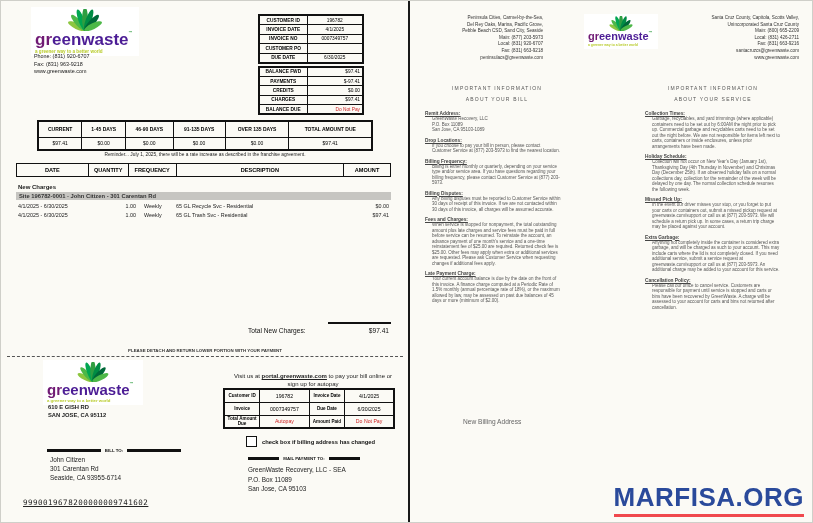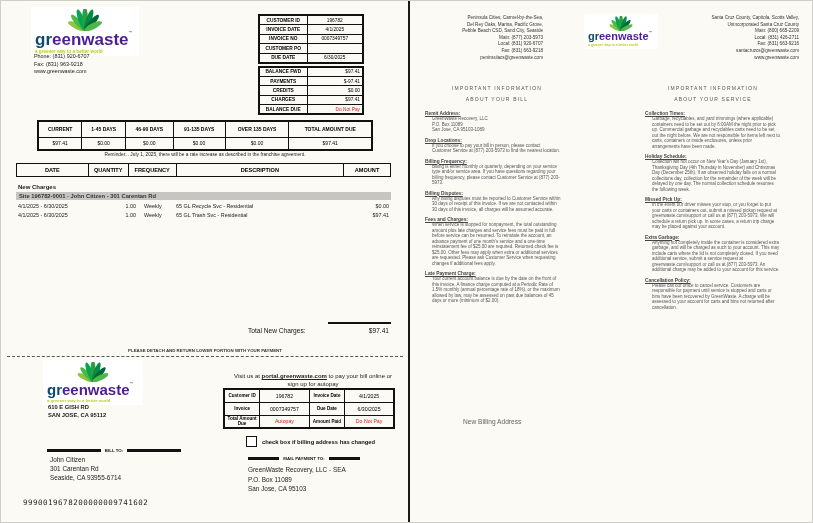--- a/index.html
+++ b/index.html
@@ -4,21 +4,21 @@
 <style>
   * { margin:0; padding:0; box-sizing:border-box; }
   body { background:#e8e8e4; font-family:"Liberation Sans", sans-serif; }
   .sheet { position:relative; width:813px; height:523px; background:#fbfaf5; border:1px solid #cfcfc9; overflow:hidden; }
   .divider { position:absolute; left:407px; top:0; width:2px; height:523px; background:#191919; }
 
   
   .logo { position:absolute; background:#fff; text-align:left; padding:2px 4px; }
   .logo .leaves { display:block; margin:0 auto; }
   .logo-word { font-weight:bold; letter-spacing:0; line-height:1; }
-  .logo-word .g1 { color:#0c4a6e; }
+  .logo-word .g1 { color:#701a75; }
   .logo-word .g2 { color:#4c1d95; }
   .logo-word .tm { font-size:4px; vertical-align:top; color:#2f9e41; }
   .logo-tag { color:#b9cc2b; font-weight:bold; }
   .logo-main { left:30px; top:6px; width:108px; }
   .logo-main .logo-word { font-size:17px; }
   .logo-main .logo-tag { font-size:4.6px; margin-top:1px; }
   .logo-stub { left:42px; top:359px; width:100px; }
   .logo-stub .logo-word { font-size:15px; }
   .logo-stub .logo-tag { font-size:4.3px; margin-top:1px; }
   .logo-right { left:583px; top:13px; width:74px; }
@@ -82,21 +82,21 @@
   .chk-lbl { font-size:5.8px; font-weight:bold; margin-left:5px; color:#111; }
 
   .sep { position:absolute; display:flex; align-items:center; }
   .sep .bar { height:2.6px; background:#111; flex:1; }
   .sep .sep-lbl { font-size:4.4px; font-weight:bold; color:#111; padding:0 4px; white-space:nowrap; }
   .sep-billto { left:46px; top:447px; width:134px; }
   .sep-mail { left:247px; top:455px; width:112px; }
 
   .billto-addr { position:absolute; left:49px; top:454px; font-size:6.4px; line-height:9px; color:#222; }
   .mail-addr { position:absolute; left:247px; top:464px; font-size:6.4px; line-height:9.5px; color:#222; }
-  .scanline { position:absolute; left:22px; top:497px; font-family:"DejaVu Sans Mono", monospace; font-size:7.5px; letter-spacing:0.5px; color:#222; }
+  .scanline { position:absolute; left:22px; top:497px; font-family:"DejaVu Sans Mono", monospace; font-size:7.5px; letter-spacing:0.5px; color:#222;text-decoration:underline; }
 
   
   .rcontact { position:absolute; top:14px; width:122px; text-align:right; font-size:4.6px; line-height:6.6px; color:#333; }
   .rc-left { left:420px; }
   .rc-right { left:676px; }
 
   .col-heading { position:absolute; width:140px; text-align:center; font-size:5px; letter-spacing:1.2px; color:#555; }
   .hb1 { left:426px; top:84px; } .hb2 { left:426px; top:95px; }
   .hs1 { left:642px; top:84px; } .hs2 { left:642px; top:95px; }
 
@@ -407,13 +407,14 @@
         <div class="sec-b">Anything not completely inside the container is considered extra garbage, and will be charged as such to your account. This may include carts where the lid is not completely closed. If you need additional service, submit a service request at greenwaste.com/support or call us at (877) 203-5973. An additional charge may be added to your account for this service.</div>
       </div>
     <div class="sec">
         <div class="sec-h">Cancellation Policy:</div>
         <div class="sec-b">Please call our office to cancel service. Customers are responsible for payment until service is stopped and carts or bins have been recovered by GreenWaste. A charge will be assessed to your account for carts and bins not returned after cancellation.</div>
       </div>
   </div>
 
   <div class="new-bill-addr">New Billing Address</div>
 
+  <div class="watermark">MARFISA.ORG</div>
 </div>
 
 </body></html>

